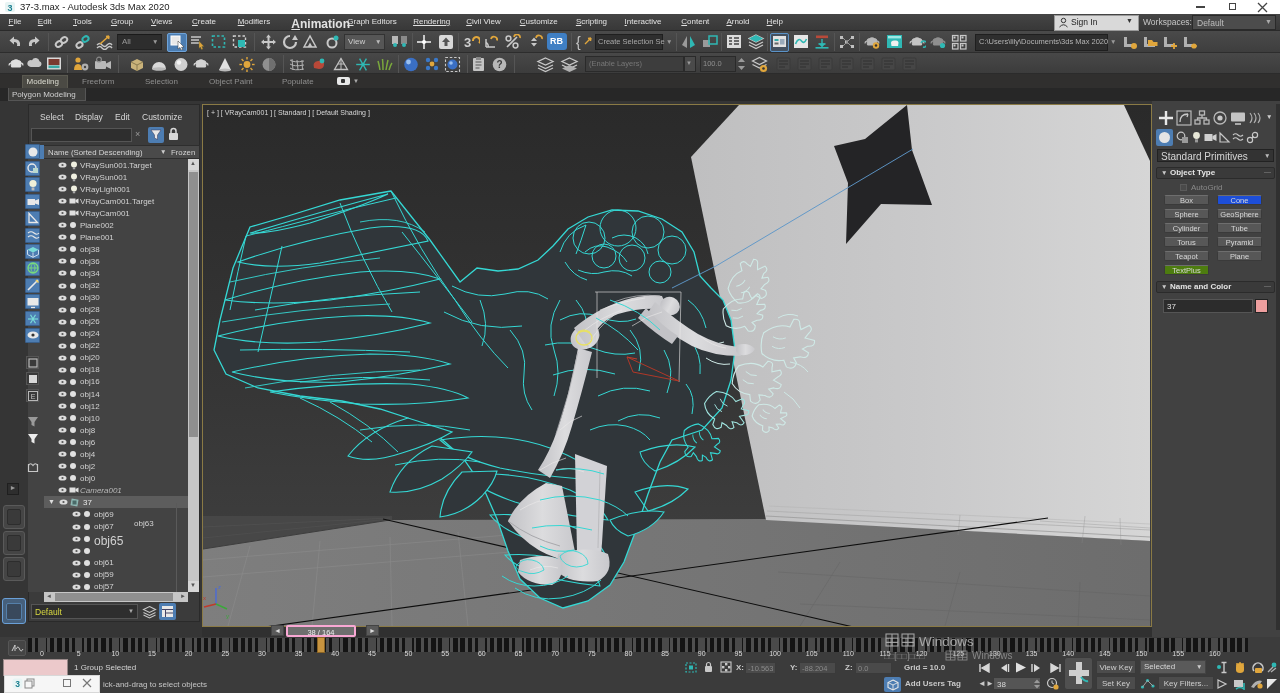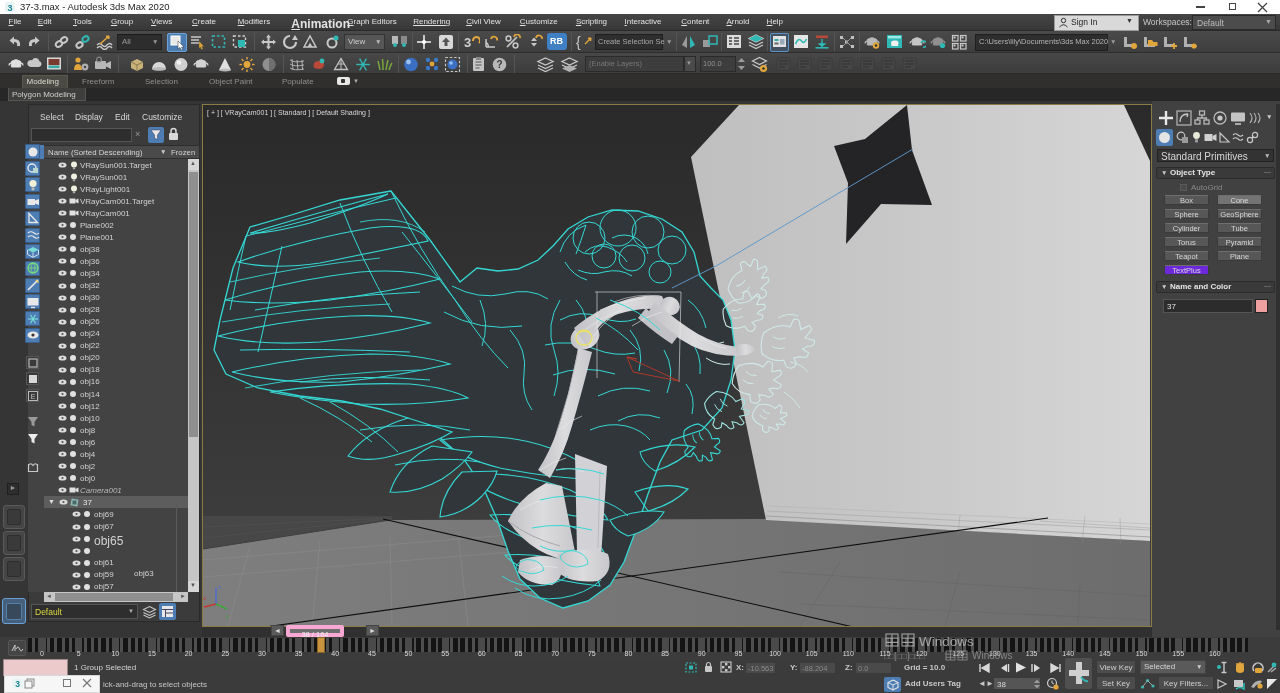--- a/index.html
+++ b/index.html
@@ -792,21 +792,21 @@
     <ellipse cx="4.5" cy="4" rx="4" ry="2.6" fill="#dcdcdc"></ellipse>
     <circle cx="4.5" cy="4" r="1.1" fill="#555"></circle>
   </svg>
 <div class="abs" style="left:84px;top:535.55px;width:6px;height:6px;border-radius:50%;background:#e0e0e0;"></div>
 <div class="txt" style="left:94px;top:534.0px;font-size:12px;color:#d2d2d2;">obj65</div>
 <svg class="abs" style="left:72px;top:546.6px" width="9" height="8">
     <ellipse cx="4.5" cy="4" rx="4" ry="2.6" fill="#dcdcdc"></ellipse>
     <circle cx="4.5" cy="4" r="1.1" fill="#555"></circle>
   </svg>
 <div class="abs" style="left:84px;top:547.6px;width:6px;height:6px;border-radius:50%;background:#e0e0e0;"></div>
-<div class="txt" style="left:94px;top:569px;font-size:8px;color:#d2d2d2;padding-left:40px;">obj63</div>
+<div class="txt" style="left:94px;top:519px;font-size:8px;color:#d2d2d2;padding-left:40px;">obj63</div>
 <svg class="abs" style="left:72px;top:558.6500000000001px" width="9" height="8">
     <ellipse cx="4.5" cy="4" rx="4" ry="2.6" fill="#dcdcdc"></ellipse>
     <circle cx="4.5" cy="4" r="1.1" fill="#555"></circle>
   </svg>
 <div class="abs" style="left:84px;top:559.6500000000001px;width:6px;height:6px;border-radius:50%;background:#e0e0e0;"></div>
 <div class="txt" style="left:94px;top:558.2px;font-size:8px;color:#d2d2d2;">obj61</div>
 <svg class="abs" style="left:72px;top:570.7px" width="9" height="8">
     <ellipse cx="4.5" cy="4" rx="4" ry="2.6" fill="#dcdcdc"></ellipse>
     <circle cx="4.5" cy="4" r="1.1" fill="#555"></circle>
   </svg>
@@ -903,30 +903,30 @@
 <div class="abs" style="left:1157px;top:149px;width:117px;height:13px;background:#333;border:1px solid #222;"></div>
 <div class="txt" style="left:1161px;top:151px;font-size:10px;color:#d6d6d6;">Standard Primitives</div>
 <div class="txt" style="left:1264px;top:151.5px;font-size:6.5px;color:#bbb;">▼</div>
 <div class="abs" style="left:1156px;top:167px;width:119px;height:12px;background:#3a3a3a;border:1px solid #2b2b2b;border-radius:2px;"></div>
 <div class="txt" style="left:1161px;top:168.5px;font-size:6.5px;color:#c8c8c8;">▼</div>
 <div class="txt" style="left:1170px;top:168px;font-size:8px;font-weight:bold;color:#e4e4e4;">Object Type</div>
 <div class="txt" style="left:1264px;top:168px;font-size:7px;color:#888;">—</div>
 <div class="abs" style="left:1180px;top:184px;width:7px;height:7px;background:#4a4a4a;border:1px solid #5a5a5a;"></div>
 <div class="txt" style="left:1191px;top:183px;font-size:8px;color:#8a8a8a;">AutoGrid</div>
 <div class="abs" style="left:1164px;top:195px;width:45px;height:10px;background:#575757;border-radius:2px;border:1px solid #3a3a3a;border-top-color:#6e6e6e;text-align:center;font-size:7.5px;color:#d8d8d8;line-height:9px;">Box</div>
-<div class="abs" style="left:1217px;top:195px;width:45px;height:10px;background:#737373;border-radius:2px;border:1px solid #3a3a3a;border-top-color:#6e6e6e;text-align:center;font-size:7.5px;color:#d8d8d8;line-height:9px;">Cone</div>
+<div class="abs" style="left:1217px;top:195px;width:45px;height:10px;background:#1d4ed8;border-radius:2px;border:1px solid #3a3a3a;border-top-color:#6e6e6e;text-align:center;font-size:7.5px;color:#d8d8d8;line-height:9px;">Cone</div>
 <div class="abs" style="left:1164px;top:209px;width:45px;height:10px;background:#575757;border-radius:2px;border:1px solid #3a3a3a;border-top-color:#6e6e6e;text-align:center;font-size:7.5px;color:#d8d8d8;line-height:9px;">Sphere</div>
 <div class="abs" style="left:1217px;top:209px;width:45px;height:10px;background:#575757;border-radius:2px;border:1px solid #3a3a3a;border-top-color:#6e6e6e;text-align:center;font-size:7.5px;color:#d8d8d8;line-height:9px;">GeoSphere</div>
 <div class="abs" style="left:1164px;top:223px;width:45px;height:10px;background:#575757;border-radius:2px;border:1px solid #3a3a3a;border-top-color:#6e6e6e;text-align:center;font-size:7.5px;color:#d8d8d8;line-height:9px;">Cylinder</div>
 <div class="abs" style="left:1217px;top:223px;width:45px;height:10px;background:#575757;border-radius:2px;border:1px solid #3a3a3a;border-top-color:#6e6e6e;text-align:center;font-size:7.5px;color:#d8d8d8;line-height:9px;">Tube</div>
 <div class="abs" style="left:1164px;top:237px;width:45px;height:10px;background:#575757;border-radius:2px;border:1px solid #3a3a3a;border-top-color:#6e6e6e;text-align:center;font-size:7.5px;color:#d8d8d8;line-height:9px;">Torus</div>
 <div class="abs" style="left:1217px;top:237px;width:45px;height:10px;background:#575757;border-radius:2px;border:1px solid #3a3a3a;border-top-color:#6e6e6e;text-align:center;font-size:7.5px;color:#d8d8d8;line-height:9px;">Pyramid</div>
 <div class="abs" style="left:1164px;top:251px;width:45px;height:10px;background:#575757;border-radius:2px;border:1px solid #3a3a3a;border-top-color:#6e6e6e;text-align:center;font-size:7.5px;color:#d8d8d8;line-height:9px;">Teapot</div>
 <div class="abs" style="left:1217px;top:251px;width:45px;height:10px;background:#575757;border-radius:2px;border:1px solid #3a3a3a;border-top-color:#6e6e6e;text-align:center;font-size:7.5px;color:#d8d8d8;line-height:9px;">Plane</div>
-<div class="abs" style="left:1164px;top:265px;width:45px;height:10px;background:#6d28d9;border-radius:2px;border:1px solid #3a3a3a;border-top-color:#6e6e6e;text-align:center;font-size:7.5px;color:#d8d8d8;line-height:9px;">TextPlus</div>
+<div class="abs" style="left:1164px;top:265px;width:45px;height:10px;background:#4d7c0f;border-radius:2px;border:1px solid #3a3a3a;border-top-color:#6e6e6e;text-align:center;font-size:7.5px;color:#d8d8d8;line-height:9px;">TextPlus</div>
 <div class="abs" style="left:1156px;top:281px;width:119px;height:12px;background:#3a3a3a;border:1px solid #2b2b2b;border-radius:2px;"></div>
 <div class="txt" style="left:1161px;top:282.5px;font-size:6.5px;color:#c8c8c8;">▼</div>
 <div class="txt" style="left:1170px;top:282px;font-size:8px;font-weight:bold;color:#e4e4e4;">Name and Color</div>
 <div class="txt" style="left:1264px;top:282px;font-size:7px;color:#888;">—</div>
 <div class="abs" style="left:1163px;top:299px;width:90px;height:14px;background:#2c2c2c;border:1px solid #555;"></div>
 <div class="txt" style="left:1167px;top:302px;font-size:8px;color:#e0e0e0;">37</div>
 <div class="abs" style="left:1255px;top:299px;width:13px;height:14px;background:#ee9f9f;border:1px solid #222;"></div>
 <div class="abs" style="left:202px;top:104px;width:950px;height:523px;border:1px solid #8a7a45;background:#333;"></div>
 <svg class="abs" style="left:203px;top:105px" width="948" height="521" viewBox="203 105 948 521">
     <defs>
@@ -1131,21 +1131,21 @@
       <path d="M216 604 L204 607" stroke="#c03a2a"></path>
       <path d="M216 604 L227 609" stroke="#3aa83a"></path>
     </g>
     <text x="218" y="589" font-size="6" fill="#4a6ad8" font-family="Liberation Sans">z</text>
     <text x="203" y="600" font-size="6" fill="#c03a2a" font-family="Liberation Sans">x</text>
     <text x="226" y="618" font-size="6" fill="#3aa83a" font-family="Liberation Sans">y</text>
   </svg>
 <div class="txt" style="left:207px;top:109px;font-size:7px;color:#d8d8d8;">[ + ] [ VRayCam001 ] [ Standard ] [ Default Shading ]</div>
 <div class="abs" style="left:202px;top:627px;width:950px;height:10px;background:#303030;"></div>
 <div class="abs" style="left:271px;top:625px;width:13px;height:11px;background:#5a5a5a;border:1px solid #444;text-align:center;font-size:7px;color:#ddd;line-height:10px;">◄</div>
-<div class="abs" style="left:286px;top:624.5px;width:58px;height:12px;background:#6e6e6e;border:4px solid #f9a8d4;border-radius:2px;text-align:center;font-size:7.5px;color:#eee;line-height:11px;">38 / 164</div>
+<div class="abs" style="left:286px;top:624.5px;width:70px;height:12px;background:#6e6e6e;border:2px solid #f9a8d4;border-radius:2px;text-align:center;font-size:7.5px;color:#eee;line-height:11px;">38 / 164</div>
 <div class="abs" style="left:366px;top:625px;width:13px;height:11px;background:#5a5a5a;border:1px solid #444;text-align:center;font-size:7px;color:#ddd;line-height:10px;">►</div>
 <div class="abs" style="left:0;top:637px;width:1280px;height:23px;background:#3c3c3c;"></div>
 <div class="abs" style="left:8px;top:640px;width:18px;height:16px;background:#454545;border:1px solid #555;border-radius:2px;"></div>
 <svg class="abs" style="left:10px;top:642px" width="14" height="12">
     <path d="M2 9 L5 3 M5 3 L5 9" stroke="#ccc" stroke-width="1"></path>
     <path d="M6 7 q2 -4 3.5 0 q1.5 4 3.5 0" stroke="#ccc" stroke-width="1" fill="none"></path>
   </svg>
 <div class="abs" style="left:28px;top:638px;width:1220px;height:14px;background:repeating-linear-gradient(90deg,#141414 0px,#141414 4.4px,#4f4f4f 4.4px,#4f4f4f 7.33px);"></div>
 <div class="abs" style="left:38.4px;top:638px;width:7.3px;height:14px;background:#4a4a4a;"></div>
 <div class="abs" style="left:75.1px;top:638px;width:7.3px;height:14px;background:#4a4a4a;"></div>

